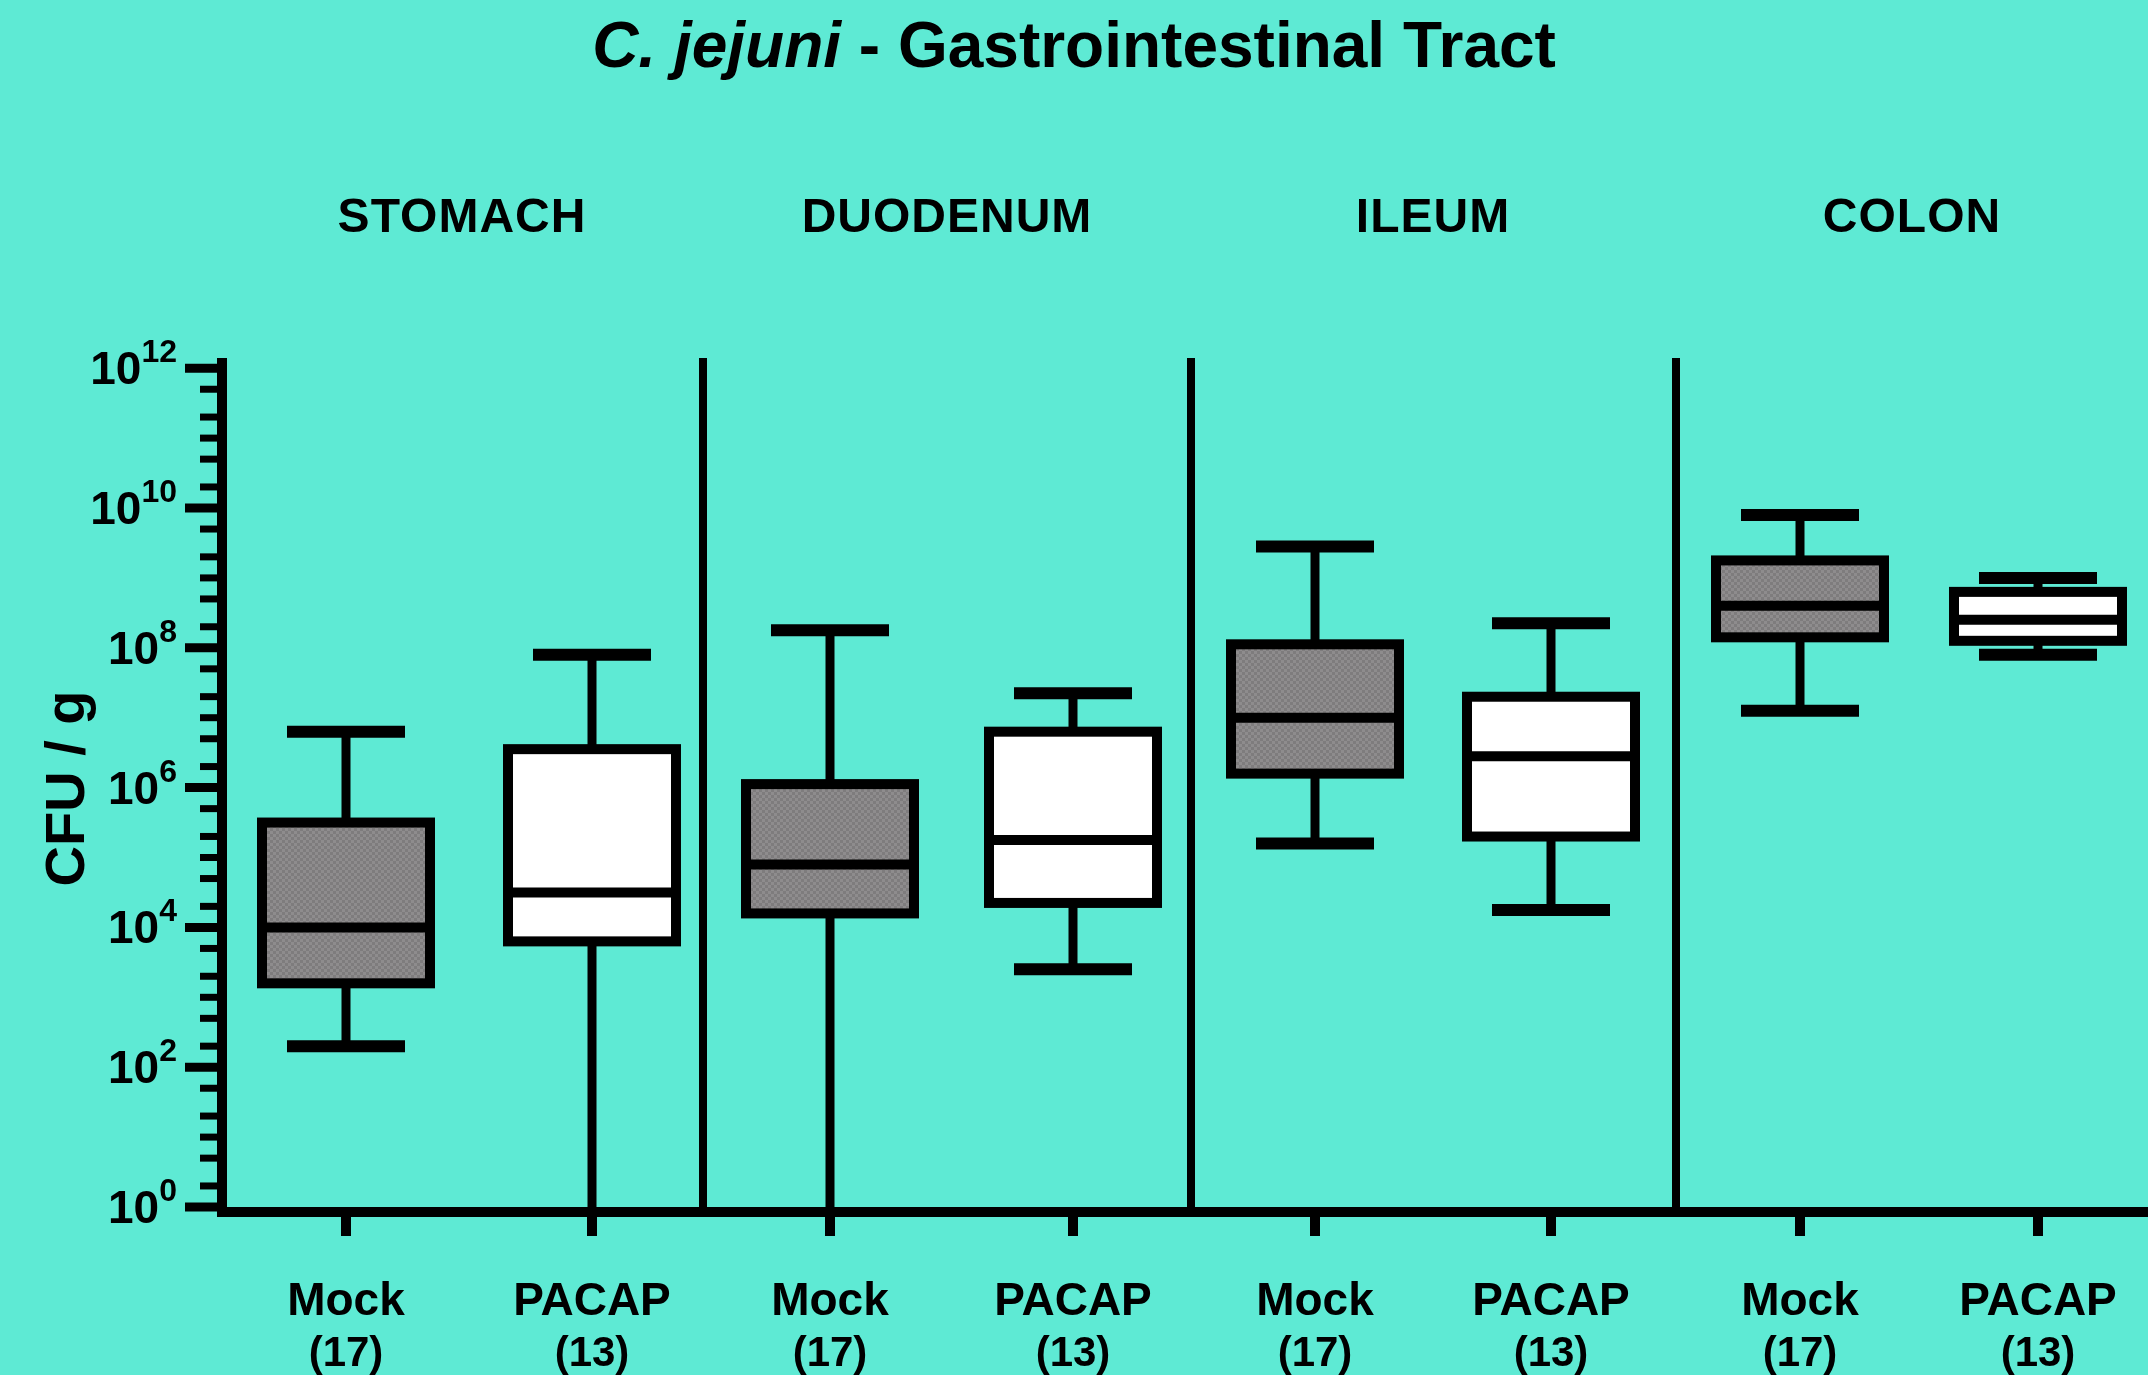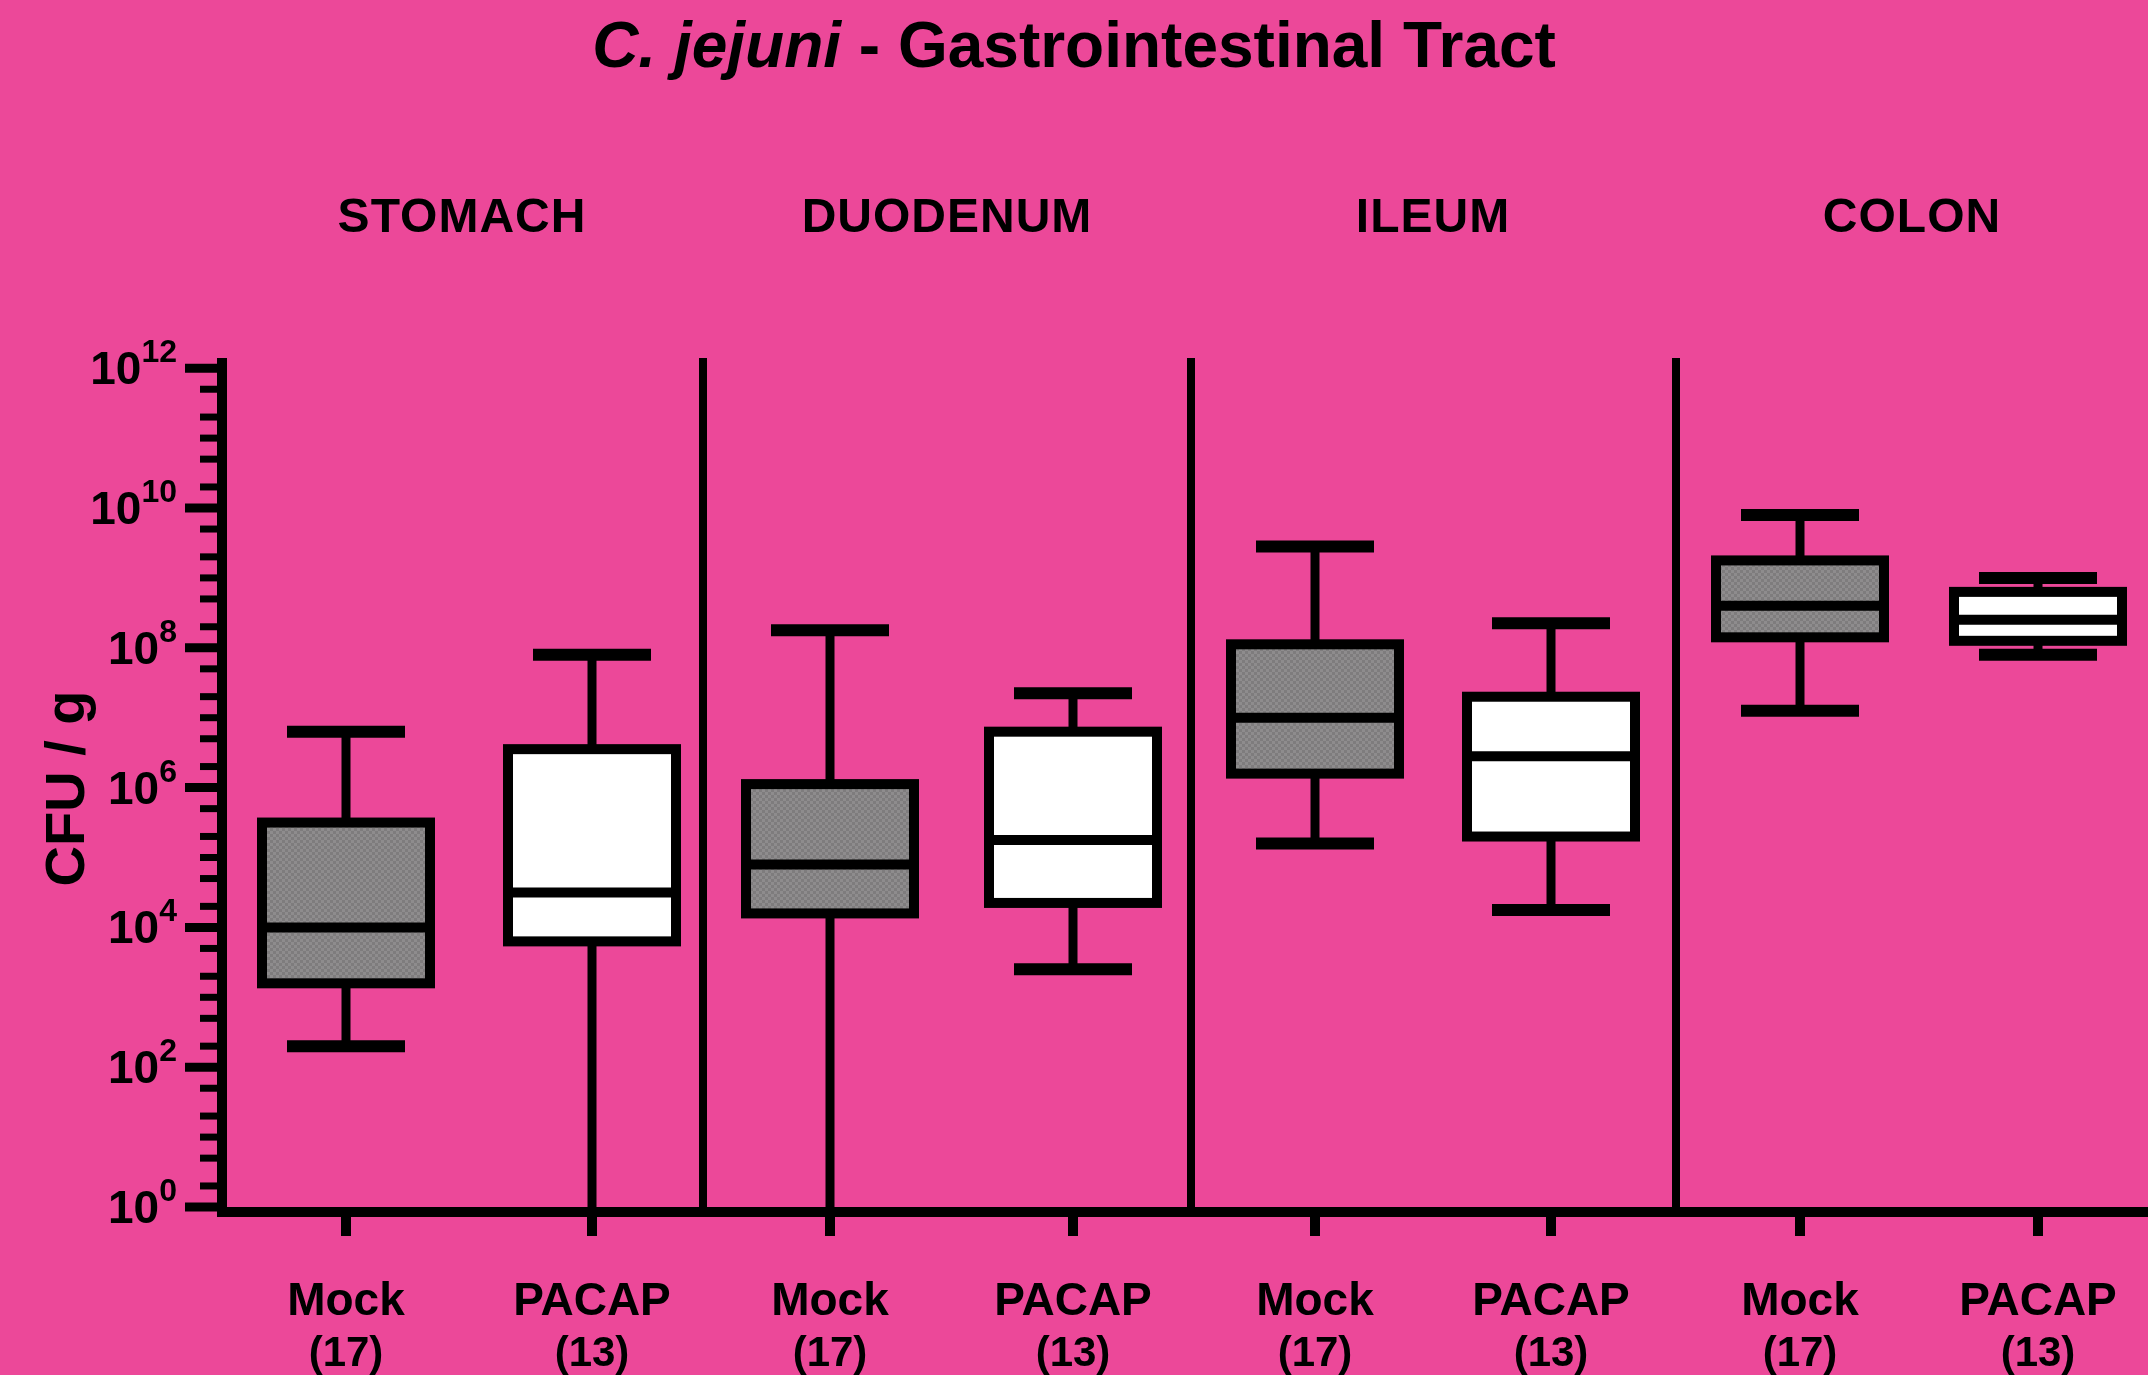--- a/index.html
+++ b/index.html
@@ -1,19 +1,19 @@
 <!DOCTYPE html>
 <html><head>
 <meta charset="utf-8">
 <style>
   html,body{margin:0;padding:0;background:#ffffff;}
   .page{
     position:relative;
     width:2148px;height:1375px;
-    background:#ec4899;
+    background:#5eead4;
     font-family:"Liberation Sans", sans-serif;
     overflow:hidden;
   }
   .chart-title{
     position:absolute;
     top:8px;left:0;width:100%;
     text-align:center;
     font-size:64px;font-weight:bold;color:#000;
     margin:0;letter-spacing:0px;
   }

